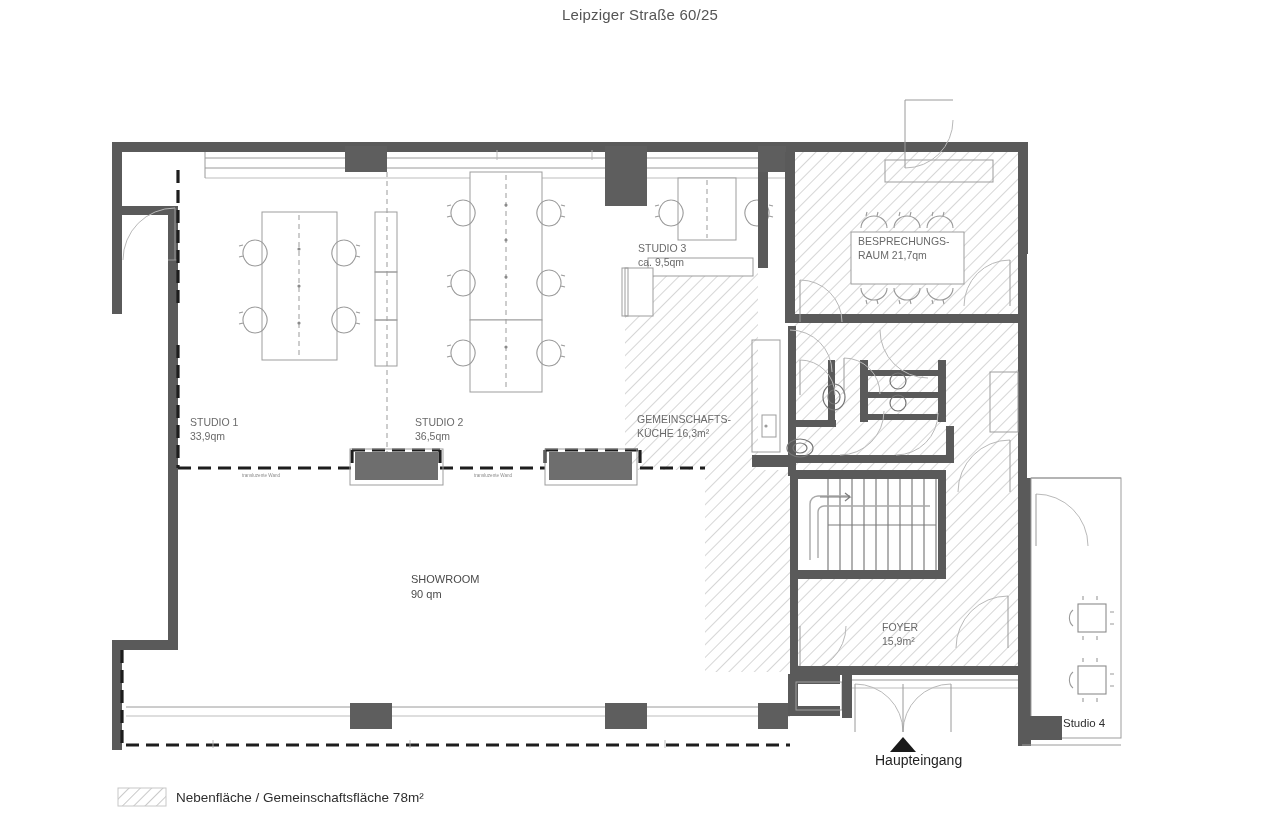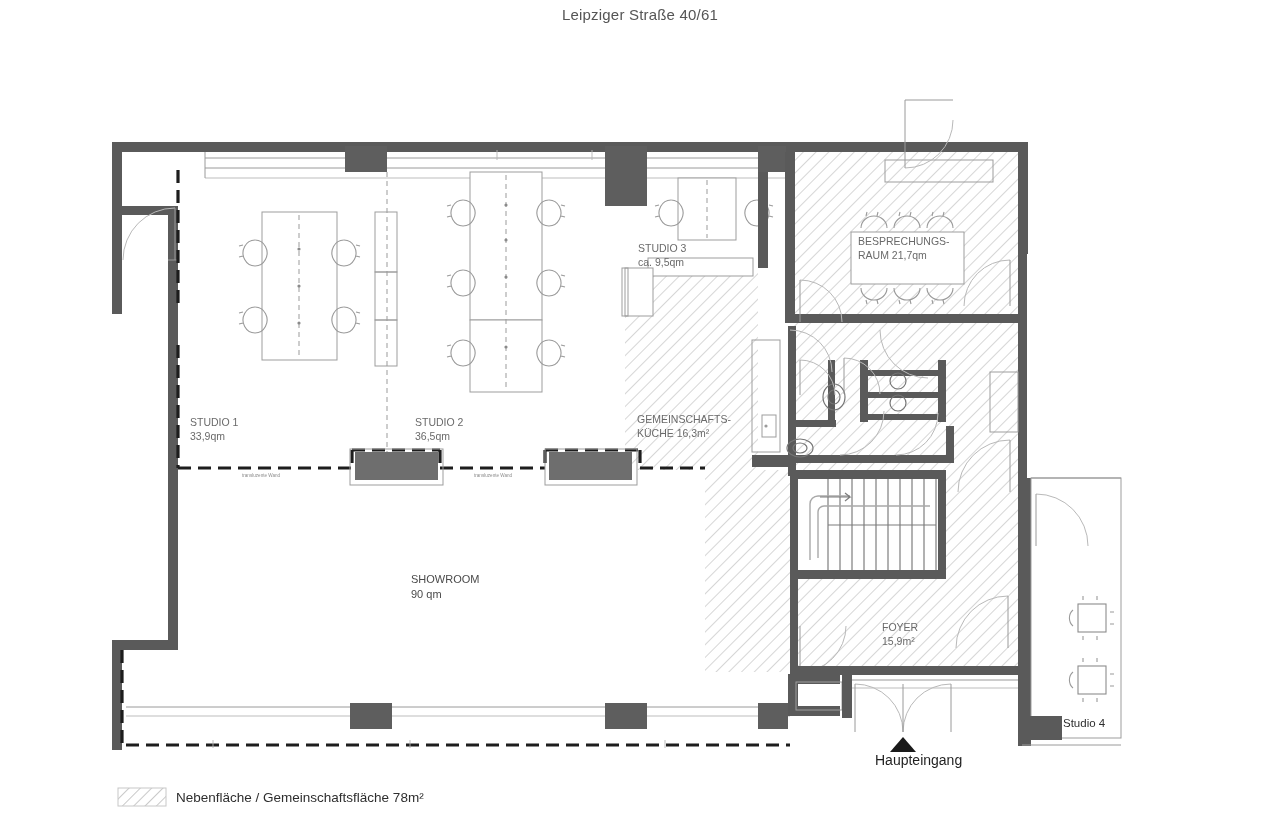--- a/index.html
+++ b/index.html
@@ -77,21 +77,21 @@
   }
   .studio4-text {
     font-family: "Liberation Sans", sans-serif;
     font-size: 11.5px;
     fill: #2e2e2e;
   }
 </style>
 </head>
 <body>
 
-<div id="plan-title">Leipziger Straße 40/61</div>
+<div id="plan-title">Leipziger Straße 60/25</div>
 
 <div id="floorplan-wrap">
 <svg width="1280" height="835" viewBox="0 0 1280 835">
   <defs>
     <pattern id="hatch45" width="9" height="9" patternUnits="userSpaceOnUse" patternTransform="rotate(45)">
       <rect width="9" height="9" fill="#ffffff"></rect>
       <line x1="0" y1="0" x2="0" y2="9" stroke="#b4b4b4" stroke-width="1.1"></line>
     </pattern>
     <pattern id="hatch45legend" width="8" height="8" patternUnits="userSpaceOnUse" patternTransform="rotate(45)">
       <rect width="8" height="8" fill="#ffffff"></rect>

